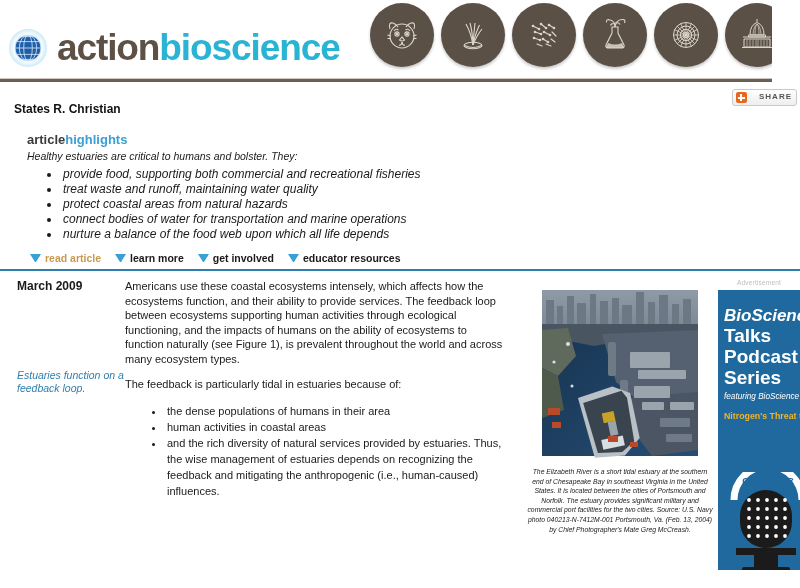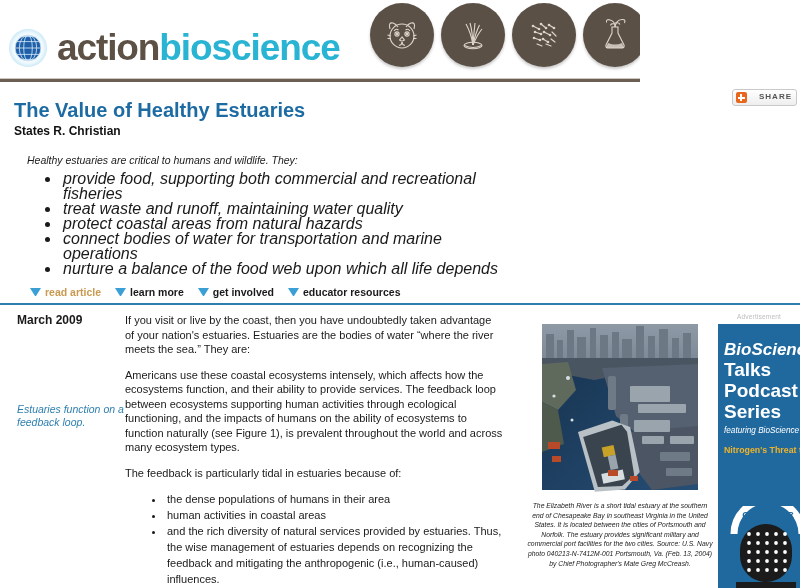--- a/index.html
+++ b/index.html
@@ -7,21 +7,21 @@
     margin: 0; padding: 0;
     width: 800px; height: 588px;
     overflow: hidden;
     background: #ffffff;
     font-family: "Liberation Sans", sans-serif;
   }
 
   
   #site-header {
     position: relative;
-    width: 640px; height: 85px;
+    width: 772px; height: 85px;
     background: #ffffff;
     overflow: hidden;
   }
   #logo-block {
     position: absolute;
     left: 8px; top: 28px;
     display: flex; align-items: center;
   }
   #globe-icon { width: 40px; height: 40px; flex: 0 0 40px; }
   #wordmark {
@@ -114,21 +114,21 @@
   #highlights-head .hl-highlights { color: #3a9fd4; }
   #highlights-intro {
     font-style: italic; font-size: 10.5px; color: #1a1a1a;
     margin-top: 3px; line-height: 13px;
   }
   #highlights-list {
     margin: 4px 0 0 0; padding-left: 34px;
     list-style: disc;
   }
   #highlights-list li {
-    font-style: italic; font-size: 16px; color: #1a1a1a;
+    font-style: italic; font-size: 12px; color: #1a1a1a;
     line-height: 15px; padding-left: 2px;
   }
 
   
   #nav-links {
     margin: 10px 0 0 30px;
     display: flex; 
     gap: 14px;
   }
   .nav-link {
@@ -406,31 +406,33 @@
     </div>
     <div class="circle-icon">
       
     </div>
   </div>
 
   <div id="header-rule"></div>
 </div>
 
 <div id="title-area">
-  <h1 id="article-title">The Value of Healthy Estuaries</h1>
   <div id="article-author">States R. Christian</div>
 
   <div id="share-button">
     <span id="share-plus"></span>
     <span>SHARE</span>
   </div>
 </div>
 
 <div id="highlights">
-  <div id="highlights-intro">Healthy estuaries are critical to humans and wildlife. They:</div>
+  <div id="highlights-head">
+    <span class="hl-article">article</span><span class="hl-highlights">highlights</span>
+  </div>
+  <div id="highlights-intro">Healthy estuaries are critical to humans and bolster. They:</div>
   <ul id="highlights-list">
     <li>provide food, supporting both commercial and recreational fisheries</li>
     <li>treat waste and runoff, maintaining water quality</li>
     <li>protect coastal areas from natural hazards</li>
     <li>connect bodies of water for transportation and marine operations</li>
     <li>nurture a balance of the food web upon which all life depends</li>
   </ul>
 </div>
 
 <div id="nav-links">
@@ -454,21 +456,20 @@
 <div id="nav-rule"></div>
 
 <div id="content">
 
   <div id="left-col">
     <div id="date-label">March 2009</div>
     <div class="margin-note">Estuaries function on a feedback loop.</div>
   </div>
 
   <div id="center-col">
-    <p>If you visit or live by the coast, then you have undoubtedly taken advantage of your nation's estuaries. Estuaries are the bodies of water “where the river meets the sea.” They are:</p>
     <p>Americans use these coastal ecosystems intensely, which affects how the ecosystems function, and their ability to provide services. The feedback loop between ecosystems supporting human activities through ecological functioning, and the impacts of humans on the ability of ecosystems to function naturally (see Figure 1), is prevalent throughout the world and across many ecosystem types.</p>
     <p>The feedback is particularly tidal in estuaries because of:</p>
     <ul>
       <li>the dense populations of humans in their area</li>
       <li>human activities in coastal areas</li>
       <li>and the rich diversity of natural services provided by estuaries. Thus, the wise management of estuaries depends on recognizing the feedback and mitigating the anthropogenic (i.e., human-caused) influences.</li>
     </ul>
 
   </div>
 

